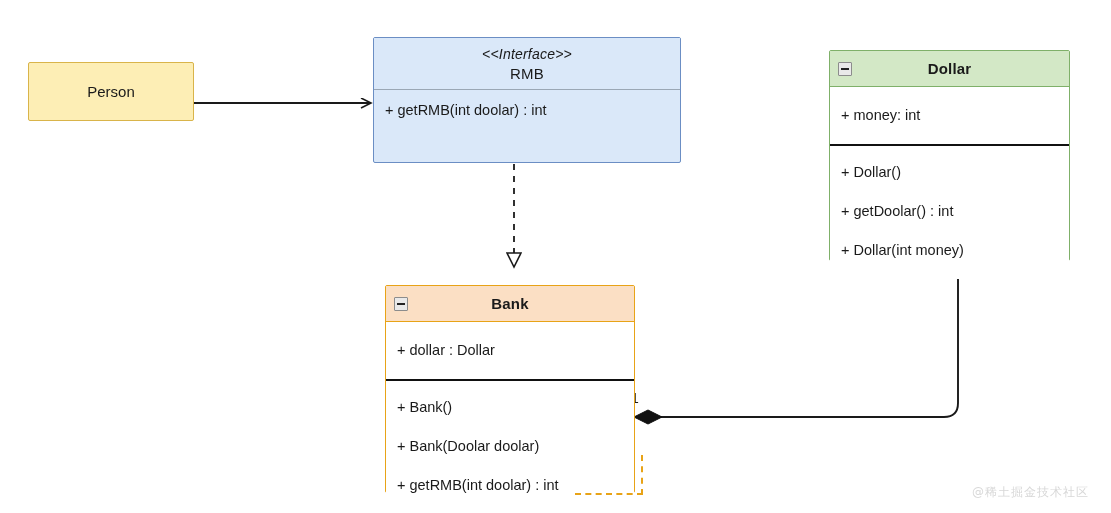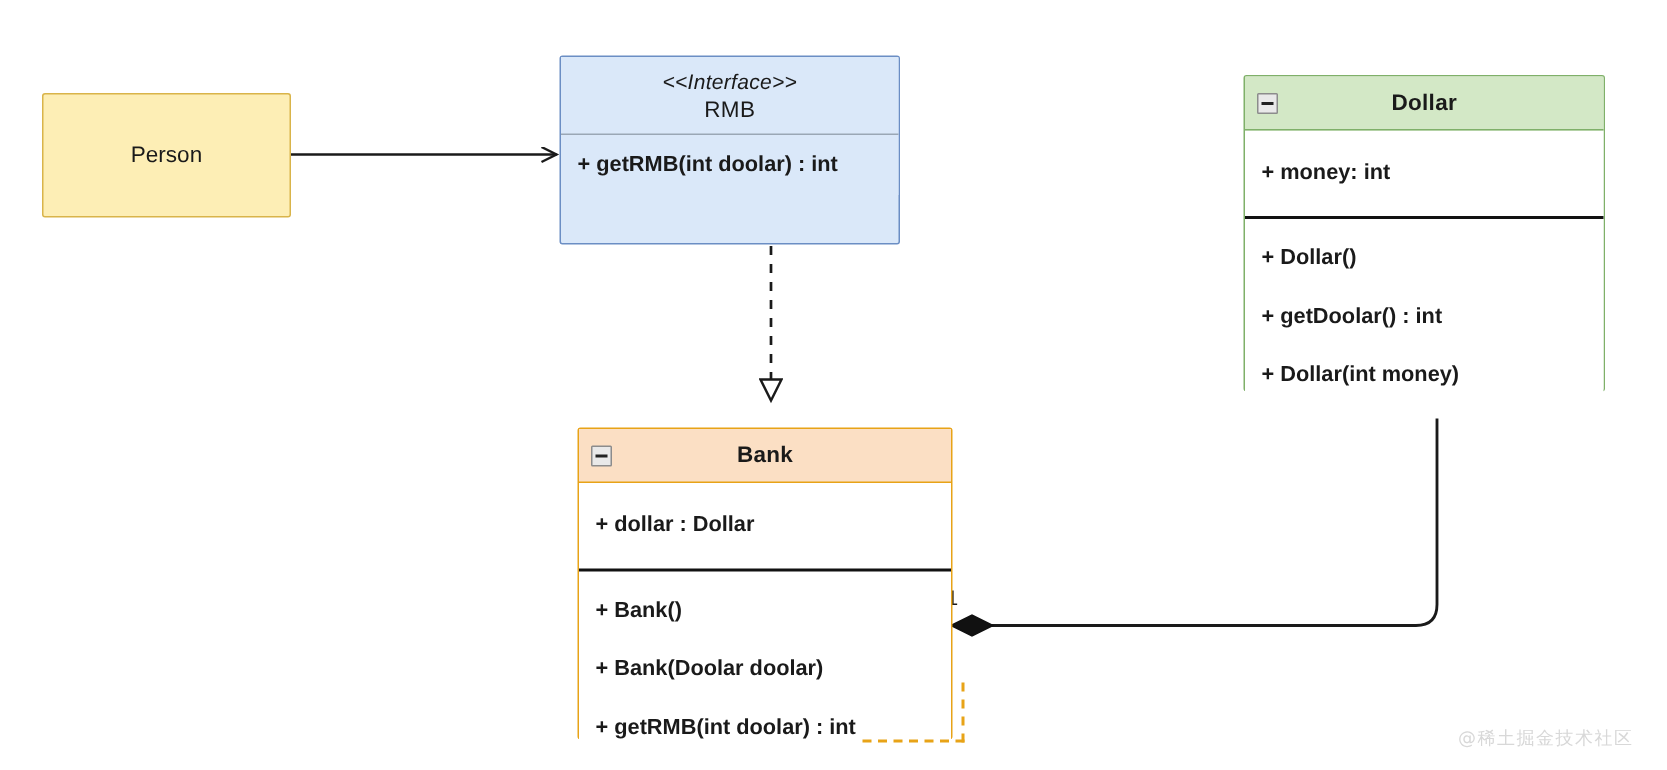--- a/index.html
+++ b/index.html
@@ -59,21 +59,20 @@
     display: block;
     font-style: italic;
     font-weight: normal;
     font-size: 14px;
     line-height: 19px;
   }
   .node .sect {
     box-sizing: border-box;
     background: #ffffff;
     padding: 9px 10px 9px 11px;
-    font-weight: bold;
   }
   .node .sect.top-rule { border-top: 2px solid #111; }
   .node .row {
     font-size: 14.5px;
     line-height: 21px;
     white-space: nowrap;
     padding: 9px 0;
   }
   .node .sect.ops .row:first-child { padding-top: 7px; }
 
@@ -96,35 +95,35 @@
     left: 2px;
     right: 2px;
     top: 50%;
     margin-top: -1px;
     height: 2px;
     background: #222;
   }
 
   
   #node-person {
-    left: 28px; top: 62px; width: 166px; height: 83px;
+    left: 28px; top: 62px; width: 166px; height: 59px;
     background: #fdeeb5;
     border: 1.6px solid #d9b44a;
     display: flex;
     align-items: center;
     justify-content: center;
   }
   #node-person .plain-label {
     font-size: 15px;
     color: #1a1a1a;
   }
 
   
   #node-rmb {
-    left: 373px; top: 37px; width: 227px; height: 126px;
+    left: 373px; top: 37px; width: 308px; height: 126px;
     background: #dae8f9;
     border: 1.6px solid #6b8ec4;
   }
   #node-rmb .hdr {
     height: 52px;
     line-height: normal;
     padding-top: 7px;
     background: #dae8f9;
     border-bottom: 1.6px solid #9aa7b5;
   }

